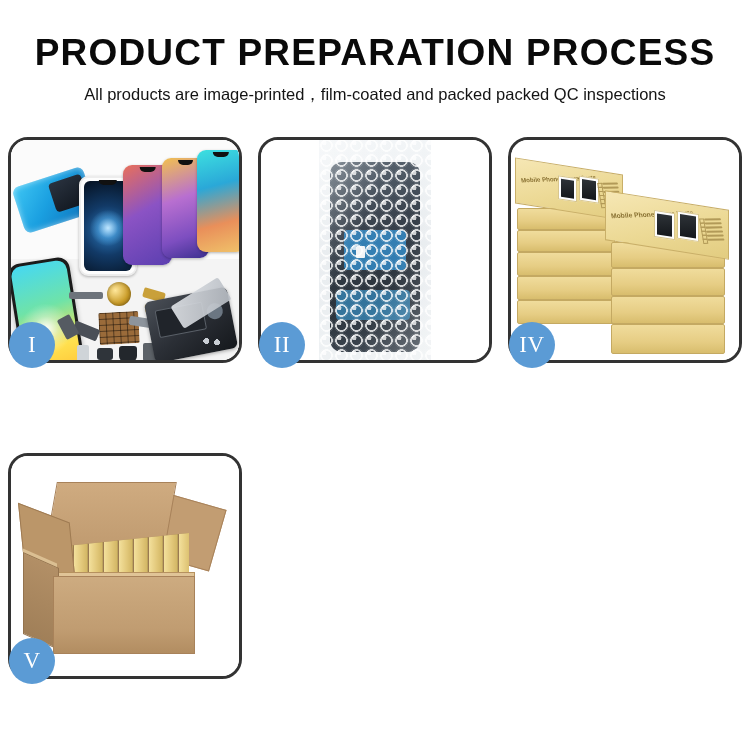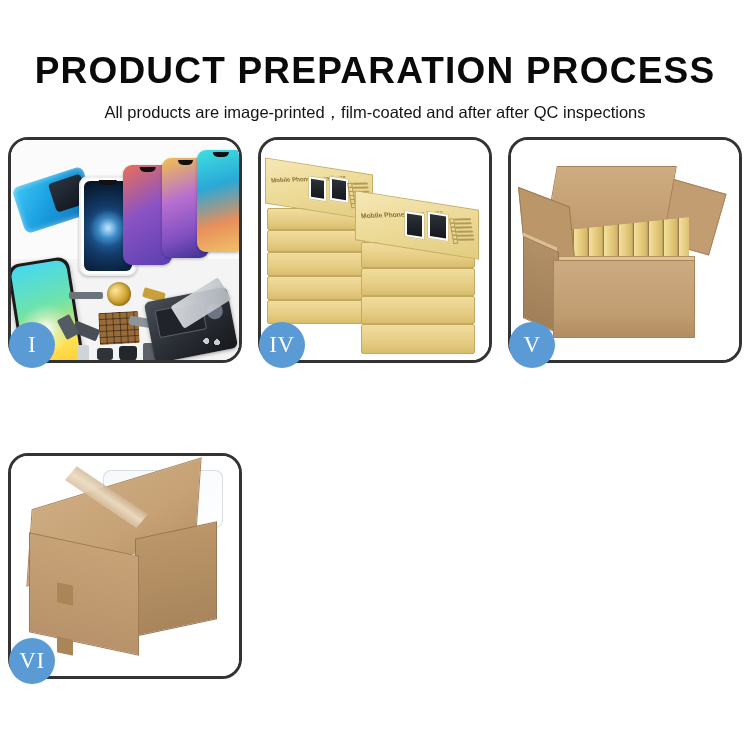--- a/index.html
+++ b/index.html
@@ -11,21 +11,21 @@
     width: 750px;
     height: 750px;
     font-family: "Liberation Sans", sans-serif;
     overflow: hidden;
     position: relative;
   }
 
   
   .header {
     width: 750px;
-    padding-top: 52px;
+    padding-top: 34px;
     text-align: center;
   }
   .title {
     font-family: "Liberation Sans", sans-serif;
     font-size: 37px;
     font-weight: bold;
     letter-spacing: 1.2px;
     color: #0a0a0a;
     line-height: 1.05;
     white-space: nowrap;
@@ -334,21 +334,21 @@
     position:absolute; left:92px; top:14px; width:118px; height:56px;
     border:1px solid rgba(210,218,224,.85); border-radius:8px;
     background: linear-gradient(150deg, rgba(238,243,247,.55), rgba(252,253,254,.25));
   }
 </style>
 </head>
 <body>
 
 <div class="header">
   <div class="title">PRODUCT PREPARATION PROCESS</div>
-  <div class="subtitle">All products are image-printed，film-coated and after after QC inspections</div>
+  <div class="subtitle">All products are image-printed，film-coated and packed packed QC inspections</div>
 </div>
 
 <div class="grid">
 
   <div class="panel">
     <div class="panel-clip">
       <div class="p1-bg"></div>
       <div class="p1-white-band"></div>
       <div class="lcd-blue"></div>
       <div class="phone ph-a">
@@ -380,20 +380,33 @@
       <div class="smallpart sp8"></div>
       <div class="smallpart sp9"></div>
       <div class="smallpart sp10"></div>
       <div class="logicboard"></div>
       <div class="tweezer"></div>
       <div class="screws"></div>
     </div>
     <div class="badge">I</div>
   </div>
 
+  <div class="panel">
+    <div class="panel-clip">
+      <div class="p2-sheet"></div>
+      <div class="p2-phone">
+        <span class="blue1"></span>
+          <span class="blue2"></span>
+          <span class="white1"></span>
+      </div>
+      <div class="p2-bubbles"></div>
+      <div class="p2-gloss"></div>
+    </div>
+    <div class="badge">II</div>
+  </div>
 
 
   <div class="panel">
     <div class="panel-clip">
       <div class="stack">
 
         <div class="sbox" style="left:0px;  top:58px;  width:96px; height:20px;"></div>
         <div class="sbox" style="left:0px;  top:80px;  width:96px; height:20px;"></div>
         <div class="sbox" style="left:0px;  top:102px; width:96px; height:22px;"></div>
         <div class="sbox" style="left:0px;  top:126px; width:96px; height:22px;"></div>
@@ -463,26 +476,14 @@
       </div>
       <div class="p5-flapLeft"></div>
       <div class="p5-rimL"></div>
       <div class="p5-rim"></div>
       <div class="p5-sideL"></div>
       <div class="p5-body"></div>
     </div>
     <div class="badge">V</div>
   </div>
 
-  <div class="panel">
-    <div class="panel-clip">
-      <div class="p6-wrap"></div>
-      <div class="p6-top"></div>
-      <div class="p6-side"></div>
-      <div class="p6-face"></div>
-      <div class="p6-tape"></div>
-      <div class="p6-tab p6-tab1"></div>
-      <div class="p6-tab p6-tab2"></div>
-    </div>
-    <div class="badge">VI</div>
-  </div>
 
 </div>
 
 </body></html>

